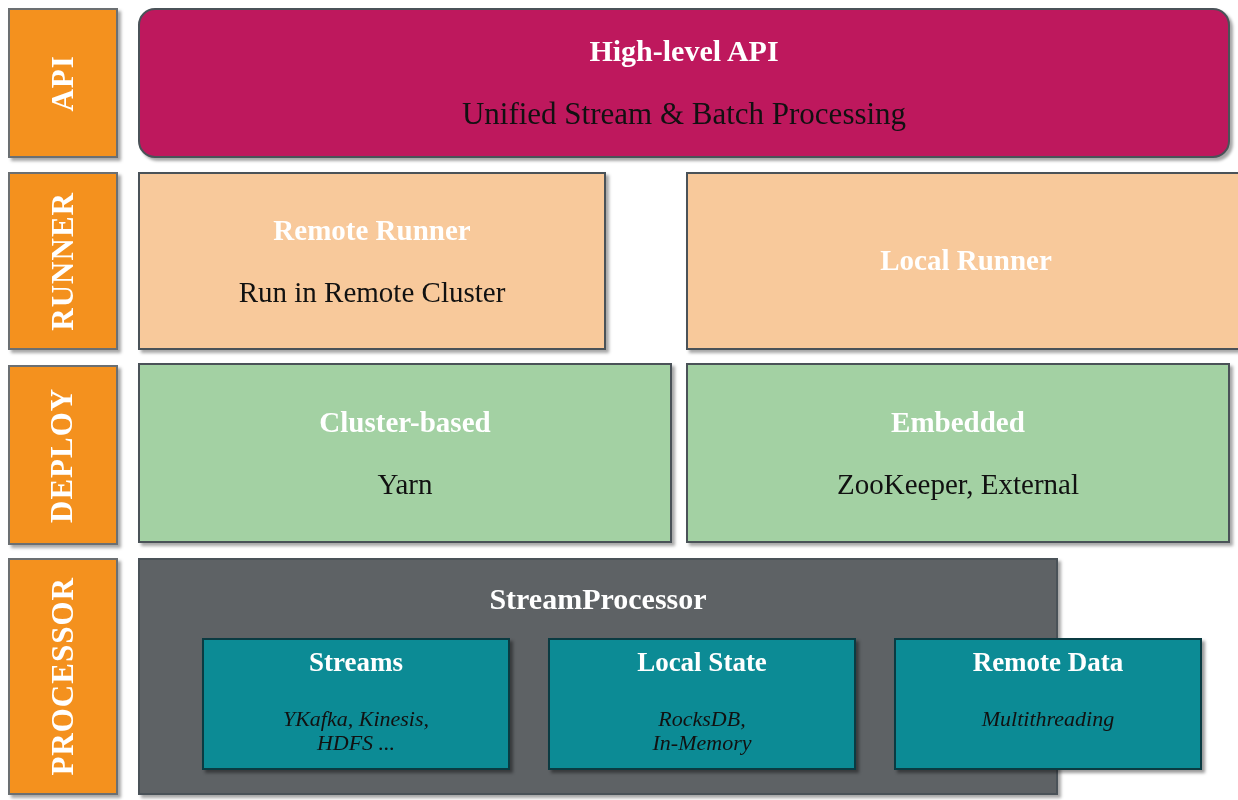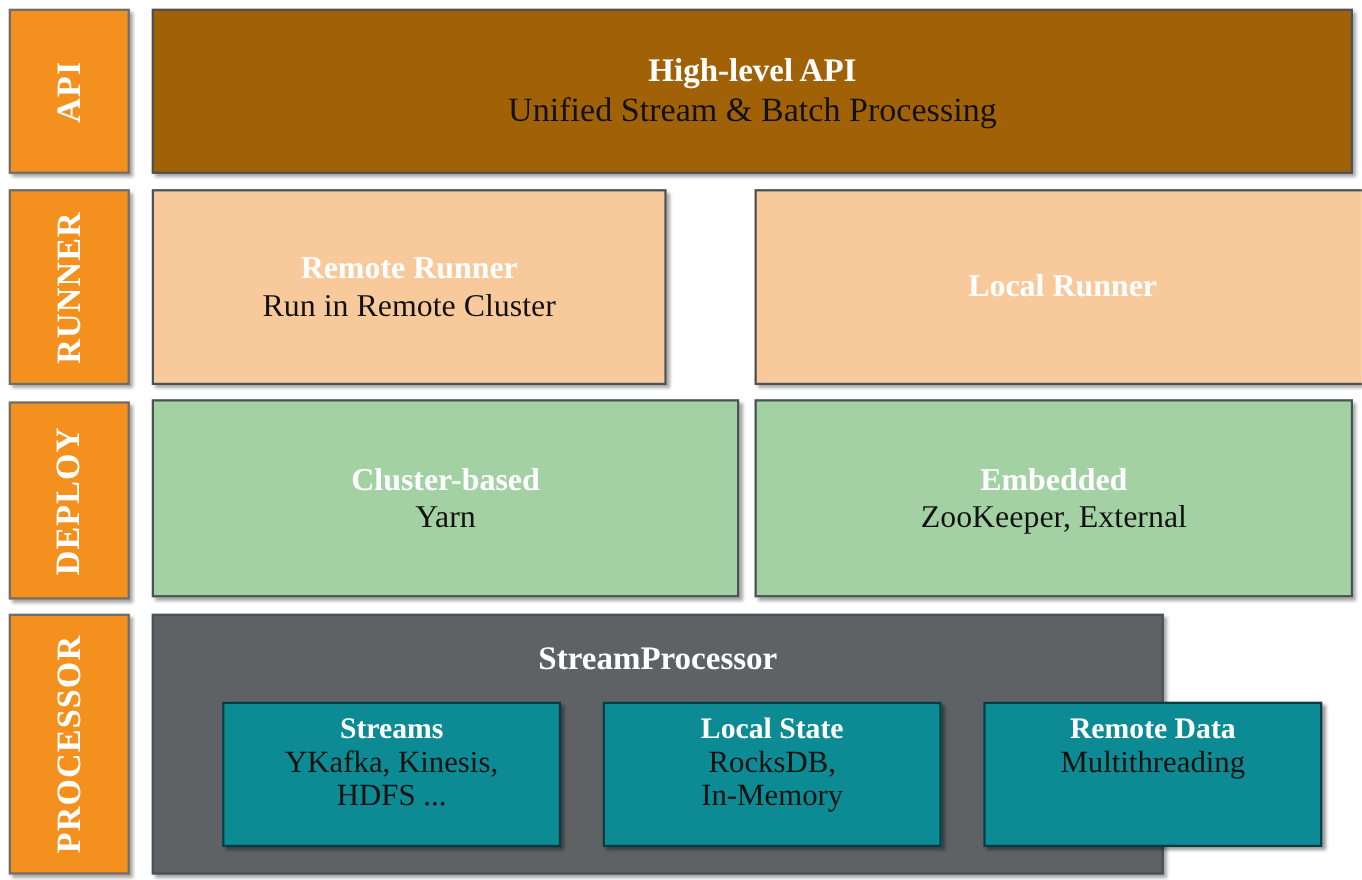--- a/index.html
+++ b/index.html
@@ -58,27 +58,29 @@
   .title{
     color:#ffffff;
     font-weight:bold;
     font-size:29px;
     margin-bottom:2px;
   }
   .subtitle{
     color:#111111;
     font-size:29px;
     font-weight:normal;
+    margin-top:28px;
   }
   .subtitle .ln{ display:block; }
 
   #api-box{
     left:138px; top:8px;
     width:1092px; height:150px;
-    background:#a16207;
+    background:#be185d;
+    border-radius:17px;
   }
   #api-box .title{ font-size:30px; }
   #api-box .subtitle{ font-size:31px; }
 
   .runner{
     top:172px; height:178px;
     background:#F8C99B;
   }
   #runner-remote{ left:138px; width:468px; }
   #runner-local{  left:686px; width:560px; }
@@ -125,21 +127,21 @@
     box-shadow:3px 3px 3px rgba(0,0,0,0.4);
     display:flex;
     flex-direction:column;
     align-items:center;
     justify-content:flex-start;
     padding-top:8px;
     text-align:center;
     line-height:1.1;
   }
   .card .title{ font-size:27px; margin-bottom:1px; }
-  .card .subtitle{ font-size:28px; }
+  .card .subtitle{ font-size:22px;font-style:italic; }
 </style>
 </head>
 <body>
 
 <div id="diagram">
 
   <div class="box rail" id="rail-api">
     <span class="rail-label">API</span>
   </div>
   <div class="box rail" id="rail-runner">

